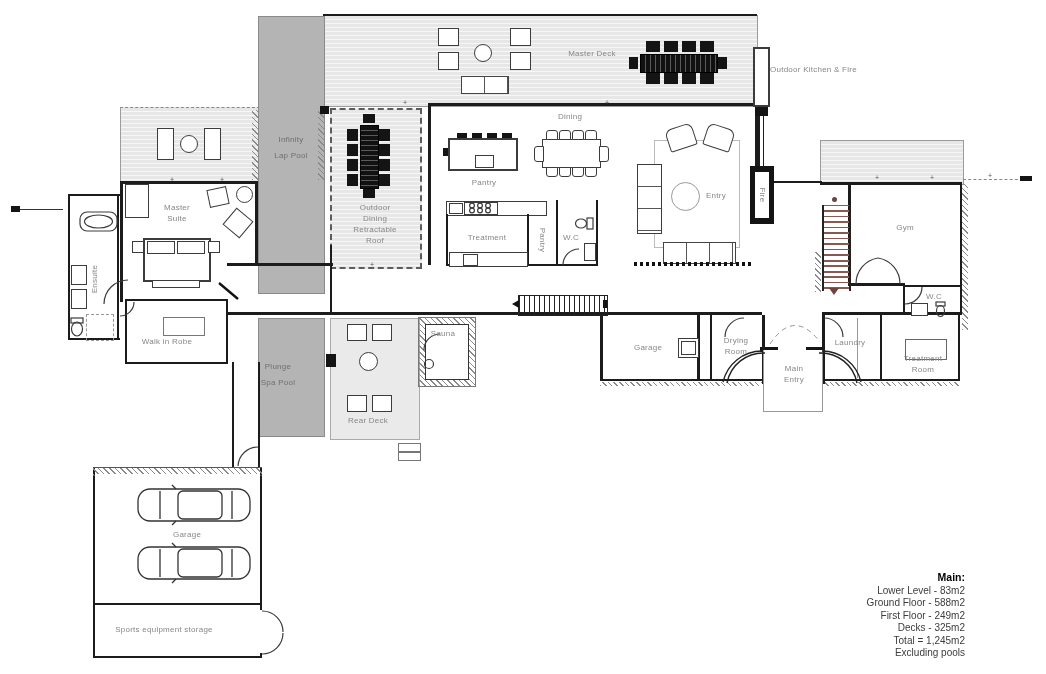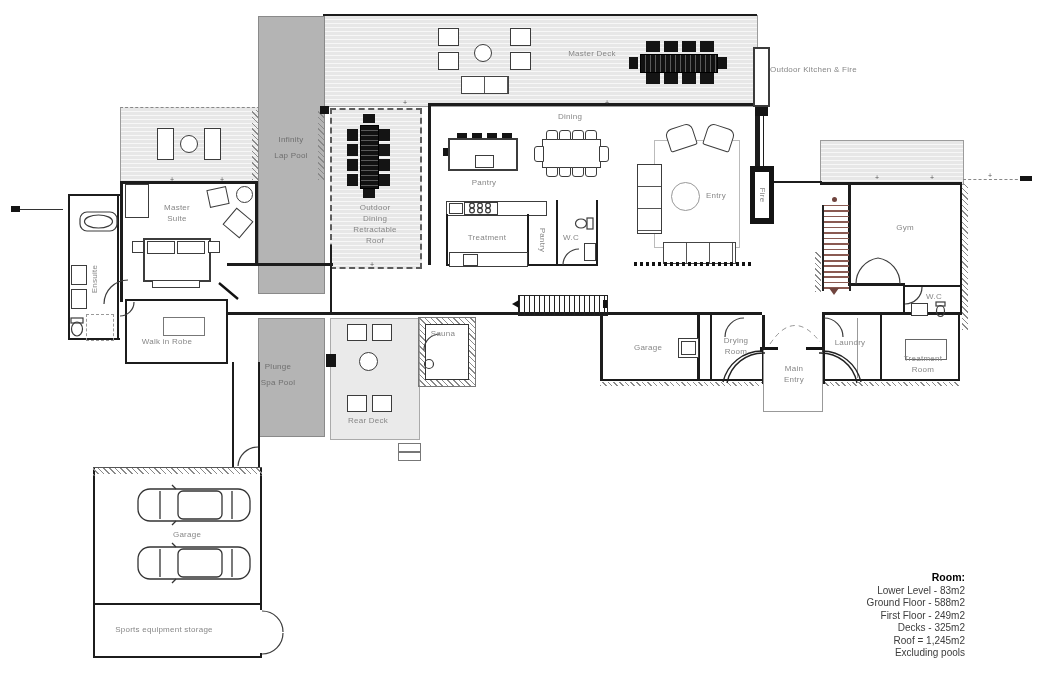--- a/index.html
+++ b/index.html
@@ -333,22 +333,22 @@
 Room</div>
   <div class="a lbl lh11" style="left:769px;top:363px;width:50px;z-index:45">Main
 Entry</div>
   <div class="a lbl" style="left:825px;top:338px;width:50px">Laundry</div>
   <div class="a lbl lh11" style="left:893px;top:353px;width:60px">Treatment
 Room</div>
   <div class="a lbl" style="left:162px;top:530px;width:50px">Garage</div>
   <div class="a lbl" style="left:104px;top:625px;width:120px">Sports equipment storage</div>
 
   <div class="a areas" style="left:760px;top:571px;width:205px">
-    <div class="t">Room:</div>
+    <div class="t">Main:</div>
     <div>Lower Level - 83m2</div>
     <div>Ground Floor - 588m2</div>
     <div>First Floor - 249m2</div>
     <div>Decks - 325m2</div>
-    <div>Roof = 1,245m2</div>
+    <div>Total = 1,245m2</div>
     <div>Excluding pools</div>
   </div>
 
 </div>
 
 </body></html>

